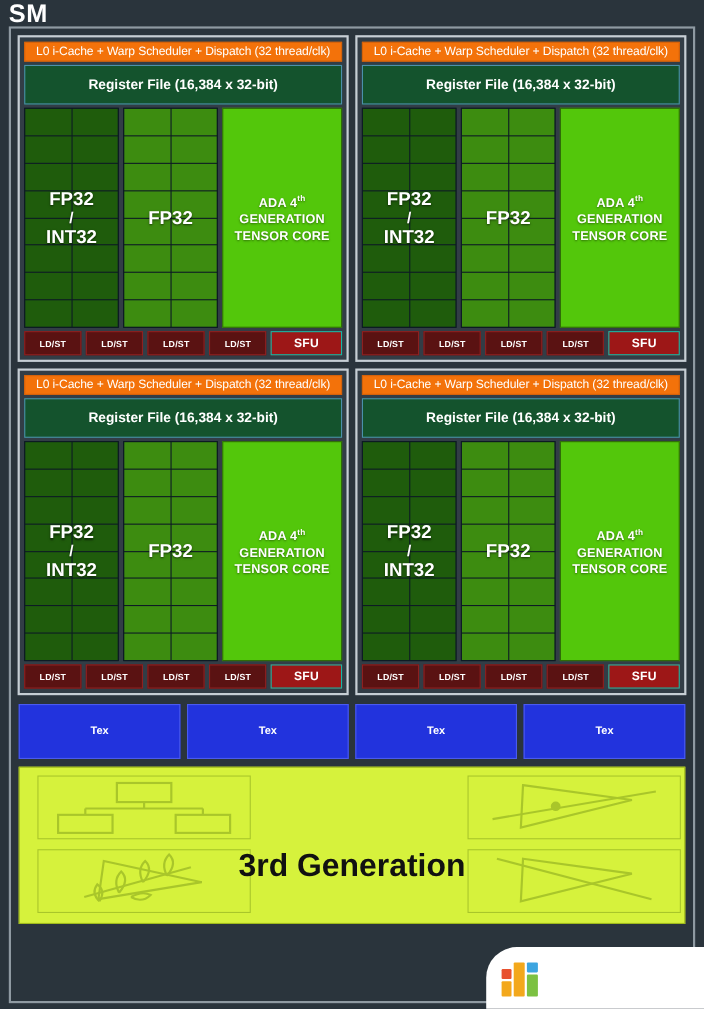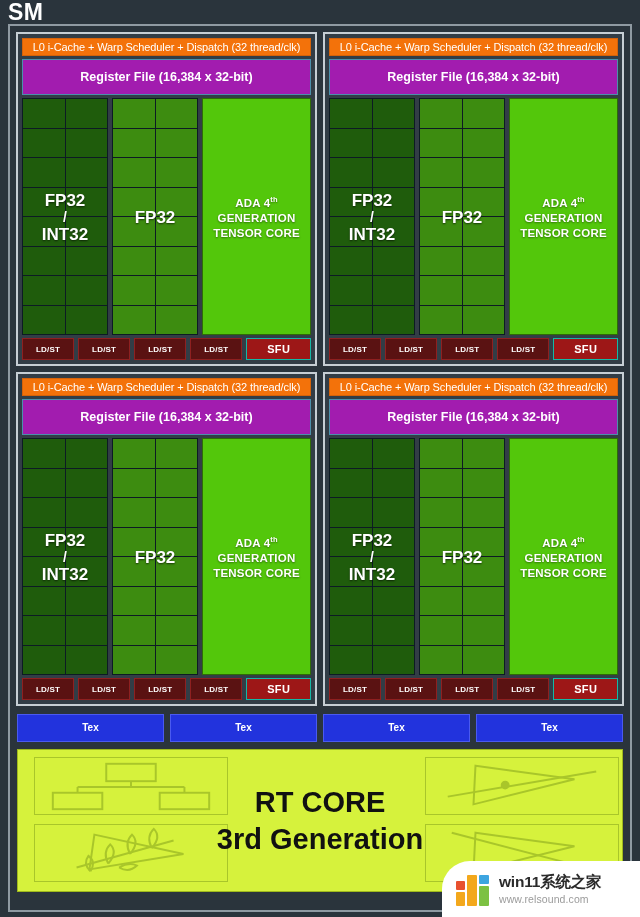--- a/index.html
+++ b/index.html
@@ -65,34 +65,34 @@
     color: #ffffff;
     font-size: 11px;
     font-weight: normal;
     text-align: center;
     padding: 3px 0 3px 0;
     letter-spacing: -0.1px;
     line-height: 10px;
   }
 
   .regfile {
-    background: #a21caf;
+    background: #14532d;
     border: 1px solid #4b90ab;
     color: #ffffff;
     font-size: 12.5px;
     font-weight: bold;
     text-align: center;
     padding: 10px 0;
     line-height: 14px;
   }
 
   .core-row {
     display: flex;
     gap: 4px;
-    height: 237px;
+    height: 200px;
   }
 
   .unit-col {
     position: relative;
     border: 1px solid #0d1b24;
     display: grid;
     grid-template-columns: 1fr 1fr;
     grid-template-rows: repeat(8, 1fr);
     gap: 1px;
     background: #0d1b24;
@@ -186,21 +186,21 @@
     margin: 6px 3px 0 3px;
   }
   .tex {
     flex: 1 1 0;
     background: #2233dd;
     border: 1px solid #4a5af0;
     color: #ffffff;
     font-size: 10px;
     font-weight: bold;
     text-align: center;
-    padding: 7px 0;
+    padding: 18px 0;
     line-height: 12px;
   }
 
   
   .rt-core {
     position: relative;
     margin: 7px 3px 0 3px;
     height: 141px;
     background: #d6f23c;
     border: 1px solid #9fba1c;
@@ -576,32 +576,28 @@
     <div class="rt-icon br">
       <svg viewBox="0 0 194 58" preserveAspectRatio="none">
         <g fill="none" stroke="#a9c62a" stroke-width="2">
           <path d="M50 8 L150 22 L48 48 Z"></path>
           <path d="M26 8 L168 46"></path>
         </g>
       </svg>
     </div>
 
     <div class="rt-title">
-      <span>RT CORE</span><br>
+      <br>
       <span>3rd Generation</span>
     </div>
   </div>
 
 </div>
 
 <div class="watermark">
   <div class="wm-logo">
     <div class="wm-bar" style="left:0;   top:9px;  width:9px;  height:9px;  background:#e8512f;"></div>
     <div class="wm-bar" style="left:0;   top:20px; width:9px;  height:14px; background:#f3a81c;"></div>
     <div class="wm-bar" style="left:11px;top:3px;  width:10px; height:31px; background:#f3a81c;"></div>
     <div class="wm-bar" style="left:23px;top:3px;  width:10px; height:9px;  background:#3da5e0;"></div>
     <div class="wm-bar" style="left:23px;top:14px; width:10px; height:20px; background:#7cc142;"></div>
   </div>
-  <div class="wm-text">
-    <div class="wm-name">win11系统之家</div>
-    <div class="wm-url">www.relsound.com</div>
-  </div>
 </div>
 
 </body></html>

